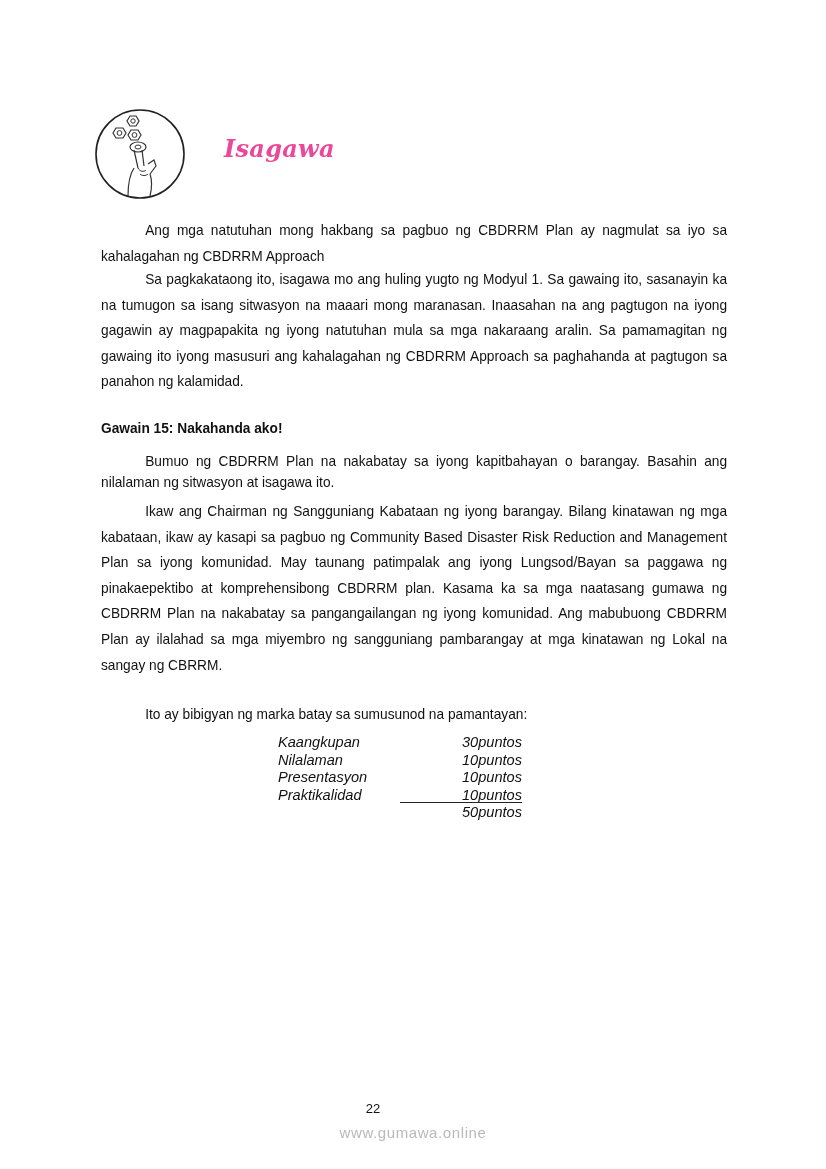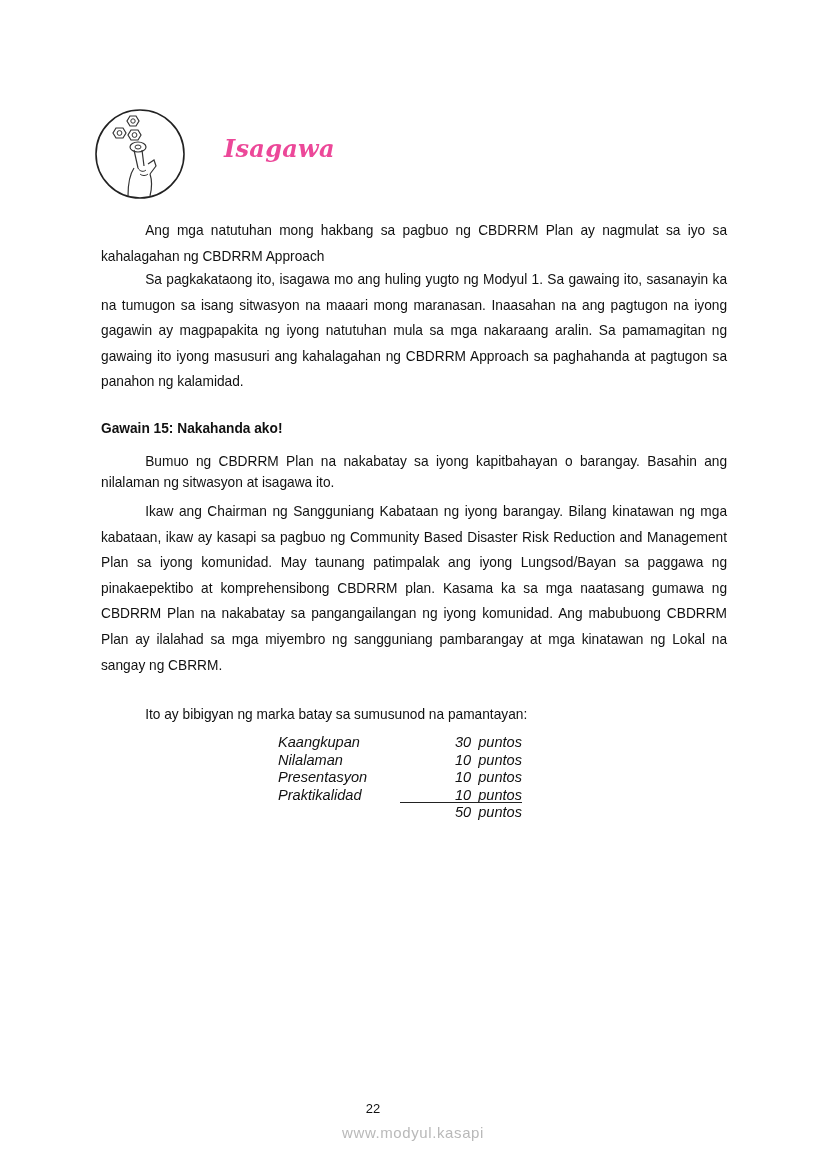--- a/index.html
+++ b/index.html
@@ -81,21 +81,20 @@
       left: 0;
       margin-left: 28px;
     }
     .score-value {
       position: absolute;
       right: 0;
       text-align: right;
       white-space: pre;
     }
     .score-value .pts {
-      margin-left: 7px;
     }
     .underline-row .score-rule {
       position: absolute;
       left: 150px;
       right: 0;
       bottom: 1px;
       border-bottom: 1px solid #222222;
     }
     .page-number {
       position: absolute;
@@ -172,13 +171,13 @@
     <span class="score-label">Praktikalidad</span>
     <span class="score-value"><span>10</span><span class="pts">puntos</span></span>
     <span class="score-rule"></span>
   </div>
   <div class="score-row">
     <span class="score-value"><span>50</span><span class="pts">puntos</span></span>
   </div>
 </div>
 
 <div class="page-number">22</div>
-<div class="watermark">www.modyul.kasapi</div>
+<div class="watermark">www.gumawa.online</div>
 
 </body></html>

